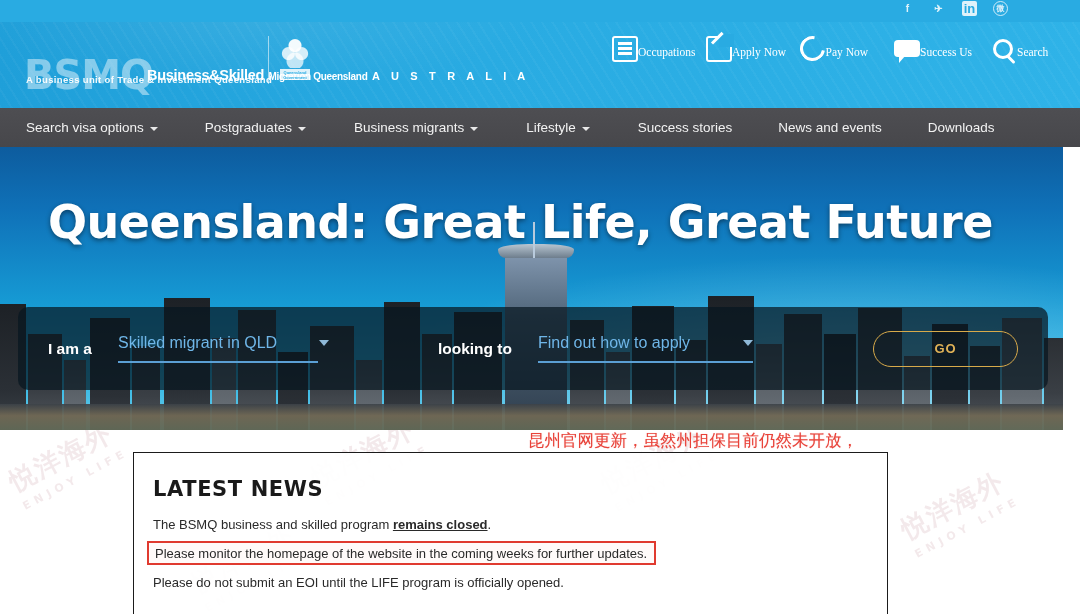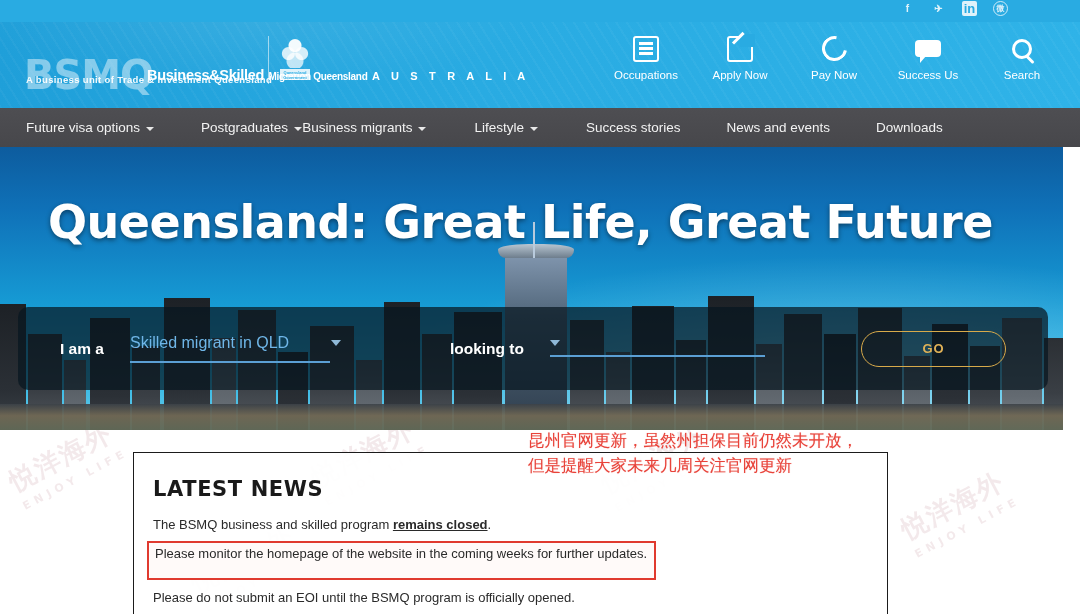--- a/index.html
+++ b/index.html
@@ -91,21 +91,21 @@
     font-size:4px; color:#29abe2; text-align:center; line-height:5px;
     overflow:hidden; padding-top:1px; font-weight:bold;
   }
 
   
   .hdr-icons{
     position:absolute; right:24px; top:34px;
     display:flex; align-items:flex-start; gap:26px;
   }
   .hdr-ico-item{
-    display:flex; flex-direction:column; align-items:center; width:68px; cursor:pointer;
+    display:flex; align-items:center; width:68px; cursor:pointer;font-family:Liberation Serif, serif;
   }
   .hdr-ico-glyph{
     width:29px; height:29px; margin-bottom:6px;
     display:flex; align-items:center; justify-content:center;
   }
   .hdr-ico-label{
     font-size:11.5px; color:#ffffff; white-space:nowrap; line-height:12px;
   }
   .ico-box{
     width:26px;height:26px;border:2.5px solid #fff;border-radius:3px;
@@ -193,21 +193,21 @@
     position:absolute; left:48px; top:48px; z-index:3;
     font-size:46px; font-weight:bold; color:#ffffff; letter-spacing:-.5px;
     text-shadow:0 2px 5px rgba(0,0,0,.45);
     font-family:"DejaVu Sans", sans-serif; white-space:nowrap;
   }
 
   
   .search-panel{
     position:absolute; left:18px; top:160px; width:1030px; height:83px; z-index:4;
     background:rgba(7,22,32,.72); border-radius:10px;
-    display:flex; align-items:center; padding:0 42px;
+    display:flex; align-items:center; padding:0 30px;
   }
   .sp-label{
     color:#ffffff; font-size:15.5px; font-weight:bold; white-space:nowrap;
   }
   .sp-select{
     position:relative; margin:0 0 0 26px; min-width:200px;
     border-bottom:2px solid #5b9fd4; padding:0 0 9px 0;
     display:flex; align-items:center; justify-content:space-between; cursor:pointer;gap:20px;
   }
   .sp-select span.val{
@@ -244,21 +244,21 @@
   }
   .news-title{
     font-size:21px; font-weight:bold; color:#1a1a1a; letter-spacing:.6px;
     font-family:"DejaVu Sans", sans-serif; margin-bottom:11px;
   }
   .news-line{
     font-size:13px; color:#2a2a2a; line-height:25px; white-space:nowrap;
   }
   .news-line b{ text-decoration:underline; }
   .news-line.boxed{
-    border:2px solid #e03a2f; display:inline-block; padding:2px 7px 15px 6px;
+    border:2px solid #e03a2f; display:inline-block; padding:2px 7px 0 6px;
     margin:4px 0 5px -6px; background:rgba(255,250,248,.9); line-height:18px;
   }
 
   .annot{
     position:absolute; left:528px; top:428px; z-index:7;
     color:#e8433a; font-size:16.5px; line-height:25px; font-weight:500;
     font-family:"DejaVu Sans", sans-serif; white-space:nowrap;
     text-shadow:0 0 1px rgba(232,67,58,.4);
   }
 </style>
@@ -325,28 +325,28 @@
       <span class="hdr-ico-glyph">
         <span class="ico-search"></span>
       </span>
       <span class="hdr-ico-label">Search</span>
     </div>
   </nav>
 </header>
 
 <nav class="navbar">
   <div class="nav-item" style="margin-left:26px;">
-    <span>Future visa options</span>
+    <span>Search visa options</span>
     <i class="nav-caret"></i>
   </div>
   <div class="nav-item" style="margin-left:47px;">
     <span>Postgraduates</span>
     <i class="nav-caret"></i>
   </div>
-  <div class="nav-item" style="">
+  <div class="nav-item" style="margin-left:48px;">
     <span>Business migrants</span>
     <i class="nav-caret"></i>
   </div>
   <div class="nav-item" style="margin-left:48px;">
     <span>Lifestyle</span>
     <i class="nav-caret"></i>
   </div>
   <div class="nav-item" style="margin-left:48px;">
     <span>Success stories</span>
   </div>
@@ -401,20 +401,21 @@
     <span class="sp-label">I am a</span>
 
     <div class="sp-select" style="width:200px;">
       <span class="val">Skilled migrant in QLD</span>
       <i class="sp-caret"></i>
     </div>
 
     <span class="sp-label" style="margin-left:120px;">looking to</span>
 
     <div class="sp-select" style="width:215px;">
+      <span class="val">Find out how to apply</span>
       <i class="sp-caret"></i>
     </div>
 
     <button class="sp-go">GO</button>
   </div>
 </section>
 
 <section class="lower">
   <div class="wm" style="left:8px; top:8px;">
     <span class="cn">悦洋海外</span>
@@ -439,20 +440,19 @@
 
   <article class="news-card">
     <h2 class="news-title">LATEST NEWS</h2>
 
     <div class="news-line">
       <span>The BSMQ business and skilled program </span><b>remains closed</b><span>.</span>
     </div>
 
     <div class="news-line boxed">Please monitor the homepage of the website in the coming weeks for further updates.</div>
 
-    <div class="news-line">Please do not submit an EOI until the BSMQ program is officially opened.</div>
+    <div class="news-line">Please do not submit an EOI until the LIFE program is officially opened.</div>
   </article>
 </section>
 
 <div class="annot">
   <div>昆州官网更新，虽然州担保目前仍然未开放，</div>
-  <div>但是提醒大家未来几周关注官网更新</div>
 </div>
 
 </body></html>

